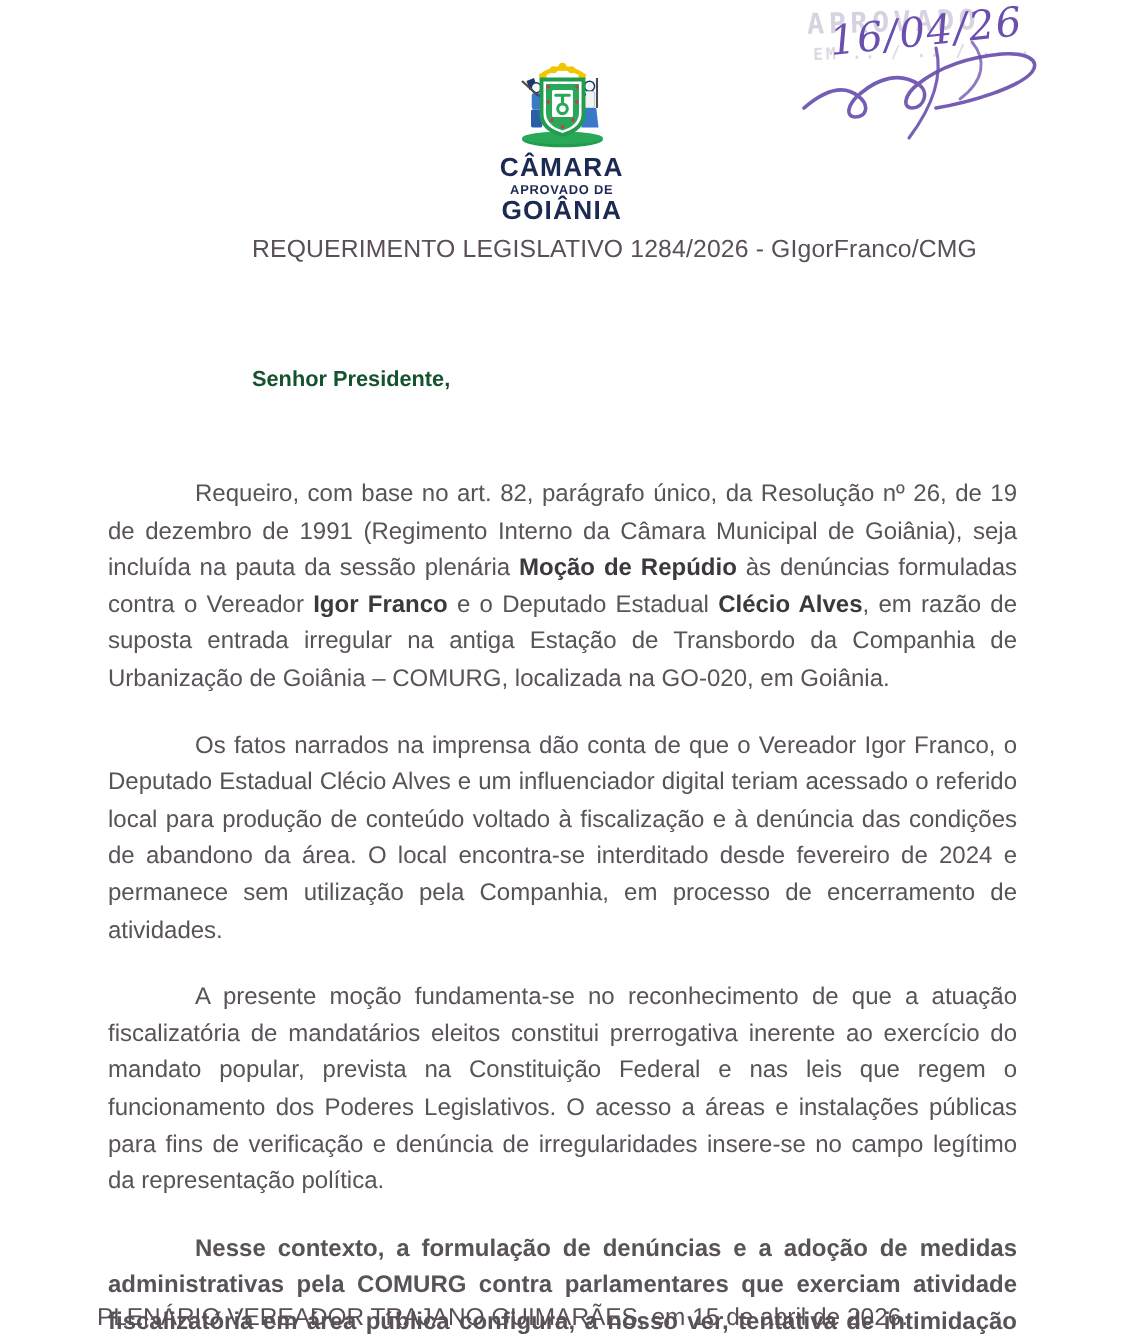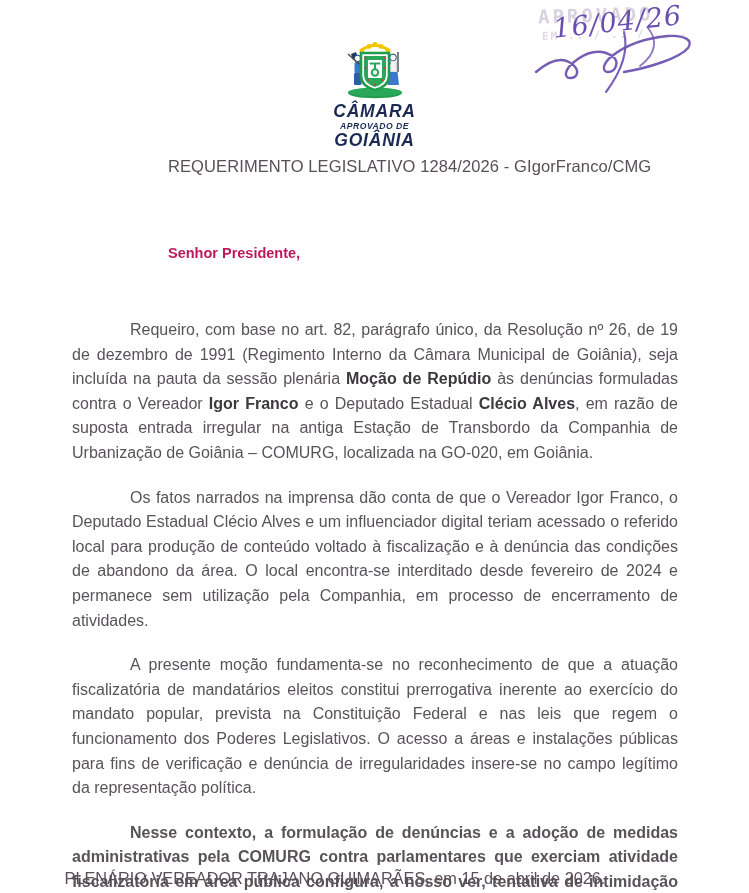--- a/index.html
+++ b/index.html
@@ -82,21 +82,20 @@
     align-items: center;
   }
   .crest {
     display: block;
   }
   .brand-text {
     margin-top: 3px;
     text-align: center;
     line-height: 1;
     color: #1b2a52;
-    font-style: italic;
   }
   .brand-line1 {
     font-size: 17.5px;
     font-weight: 700;
     letter-spacing: 0.8px;
     display: block;
   }
   .brand-line2 {
     font-size: 8.6px;
     font-weight: 700;
@@ -123,21 +122,21 @@
     white-space: nowrap;
   }
 
   
   .salutation {
     position: absolute;
     top: 245px;
     left: 168px;
     font-size: 14.5px;
     font-weight: 700;
-    color: #be185d;
+    color: #14532d;
   }
 
   
   .body-text {
     position: absolute;
     top: 318px;
     left: 72px;
     width: 606px;
     font-size: 16px;
     line-height: 24.6px;

